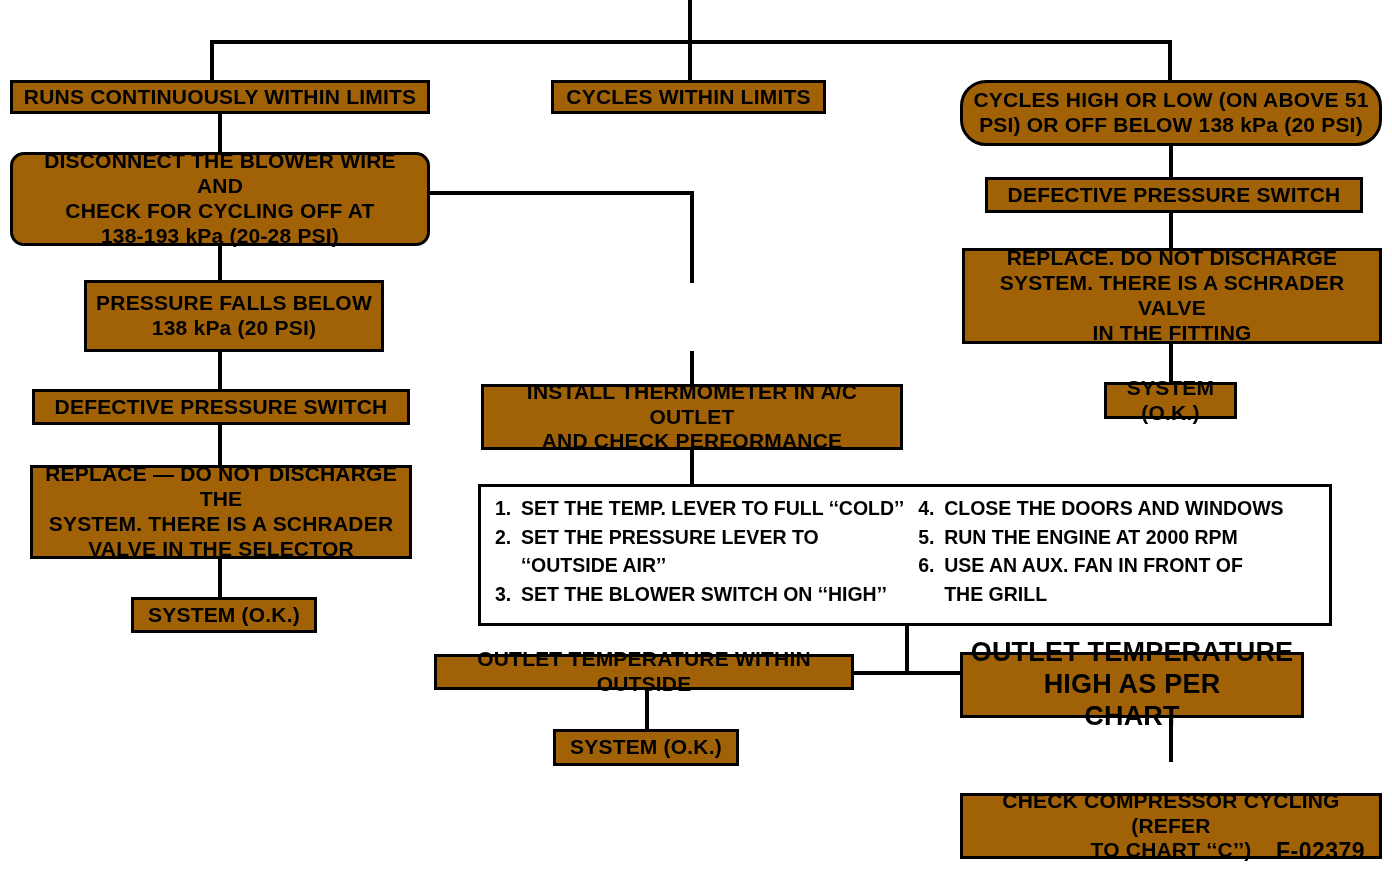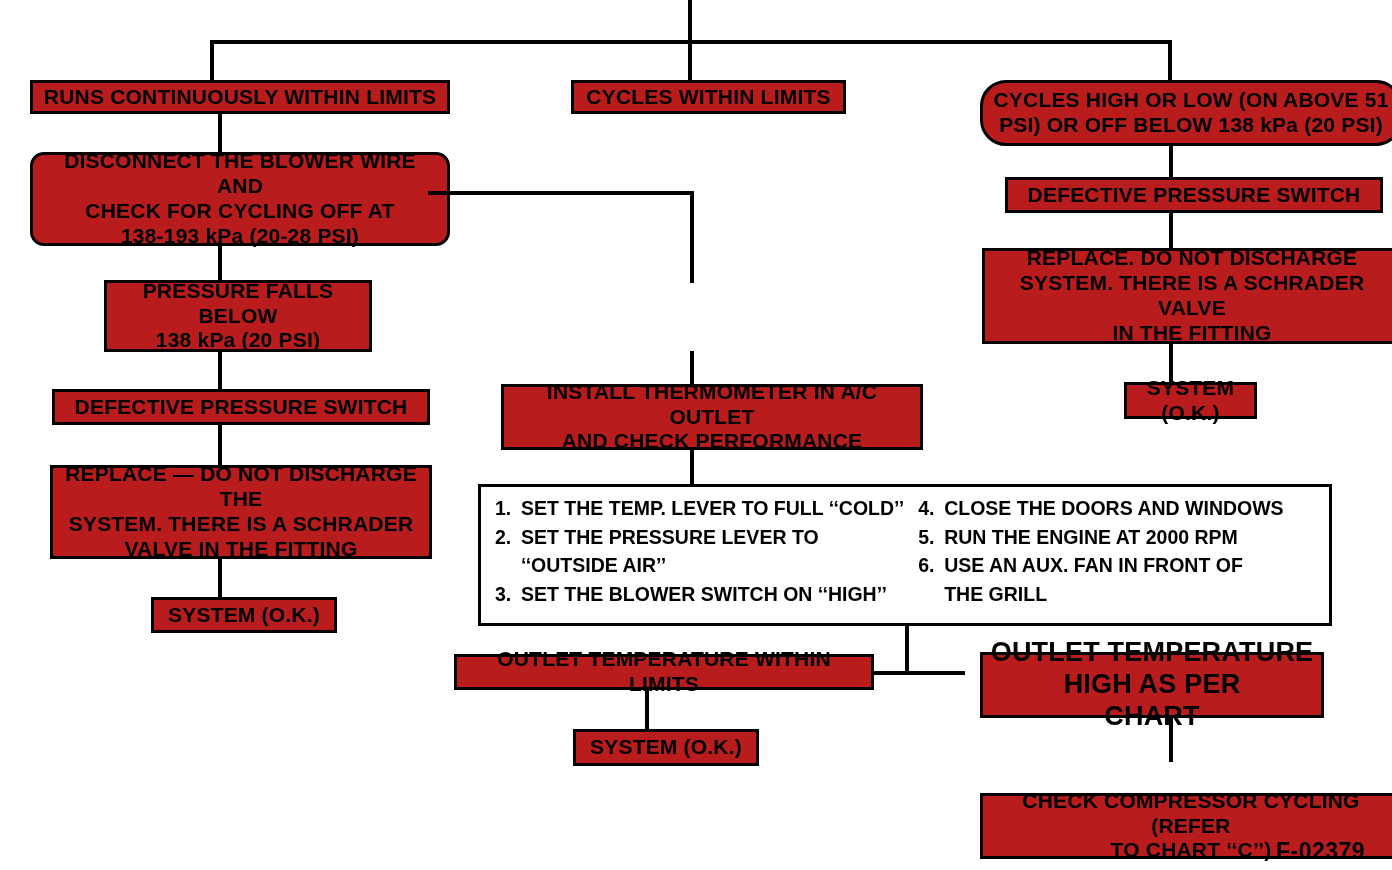--- a/index.html
+++ b/index.html
@@ -11,31 +11,30 @@
     position:relative;
     width:1392px;
     height:870px;
     background:#ffffff;
     overflow:hidden;
   }
   .box{
     position:absolute;
     box-sizing:border-box;
     border:3px solid #000000;
-    background:#b91c1c;
+    background:#a16207;
     display:flex;
     align-items:center;
     justify-content:center;
     text-align:center;
     color:#000000;
     font-weight:700;
     letter-spacing:0.2px;
     line-height:1.18;
     padding:2px 6px;
-    margin-left:20px;
   }
   .box span{display:block;width:100%;}
   .ln{position:absolute;background:#000000;}
   .h{height:4px;}
   .v{width:4px;}
 
   
   .listbox{
     position:absolute;
     box-sizing:border-box;
@@ -88,37 +87,37 @@
     <span style="white-space:pre-line;">DISCONNECT THE BLOWER WIRE AND
 CHECK FOR CYCLING OFF AT
 138-193 kPa (20-28 PSI)</span>
   </div>
 
   <div class="ln v" style="left:218px;top:245px;height:36px;"></div>
 
   <div class="ln h" style="left:428px;top:191px;width:266px;"></div>
   <div class="ln v" style="left:690px;top:191px;height:92px;"></div>
 
-  <div class="box" style="left:84px;top:280px;width:268px;height:72px;font-size:21px;">
+  <div class="box" style="left:84px;top:280px;width:300px;height:72px;font-size:21px;">
     <span style="white-space:pre-line;">PRESSURE FALLS BELOW
 138 kPa (20 PSI)</span>
   </div>
 
   <div class="ln v" style="left:218px;top:351px;height:39px;"></div>
 
   <div class="box" style="left:32px;top:389px;width:378px;height:36px;font-size:21px;">
     <span style="white-space:pre-line;">DEFECTIVE PRESSURE SWITCH</span>
   </div>
 
   <div class="ln v" style="left:218px;top:424px;height:42px;"></div>
 
   <div class="box" style="left:30px;top:465px;width:382px;height:94px;font-size:21px;">
     <span style="white-space:pre-line;">REPLACE — DO NOT DISCHARGE THE
 SYSTEM. THERE IS A SCHRADER
-VALVE IN THE FITTING</span>
+VALVE IN THE SELECTOR</span>
   </div>
 
   <div class="ln v" style="left:218px;top:558px;height:40px;"></div>
 
   <div class="box" style="left:131px;top:597px;width:186px;height:36px;font-size:21px;">
     <span style="white-space:pre-line;">SYSTEM (O.K.)</span>
   </div>
 
   <div class="box" style="left:551px;top:80px;width:275px;height:34px;font-size:21px;">
     <span style="white-space:pre-line;">CYCLES WITHIN LIMITS</span>
@@ -170,21 +169,21 @@
         <span class="num"></span>
         <span class="txt">THE GRILL</span>
       </div>
     </div>
   </div>
 
   <div class="ln v" style="left:905px;top:625px;height:48px;"></div>
   <div class="ln h" style="left:850px;top:671px;width:115px;"></div>
 
   <div class="box" style="left:434px;top:654px;width:420px;height:36px;font-size:21px;">
-    <span style="white-space:pre-line;">OUTLET TEMPERATURE WITHIN LIMITS</span>
+    <span style="white-space:pre-line;">OUTLET TEMPERATURE WITHIN OUTSIDE</span>
   </div>
 
   <div class="ln v" style="left:645px;top:689px;height:41px;"></div>
 
   <div class="box" style="left:553px;top:729px;width:186px;height:37px;font-size:21px;">
     <span style="white-space:pre-line;">SYSTEM (O.K.)</span>
   </div>
 
   <div class="box" style="left:960px;top:80px;width:422px;height:66px;font-size:21px;border-radius:26px;">
     <span style="white-space:pre-line;">CYCLES HIGH OR LOW (ON ABOVE 51

